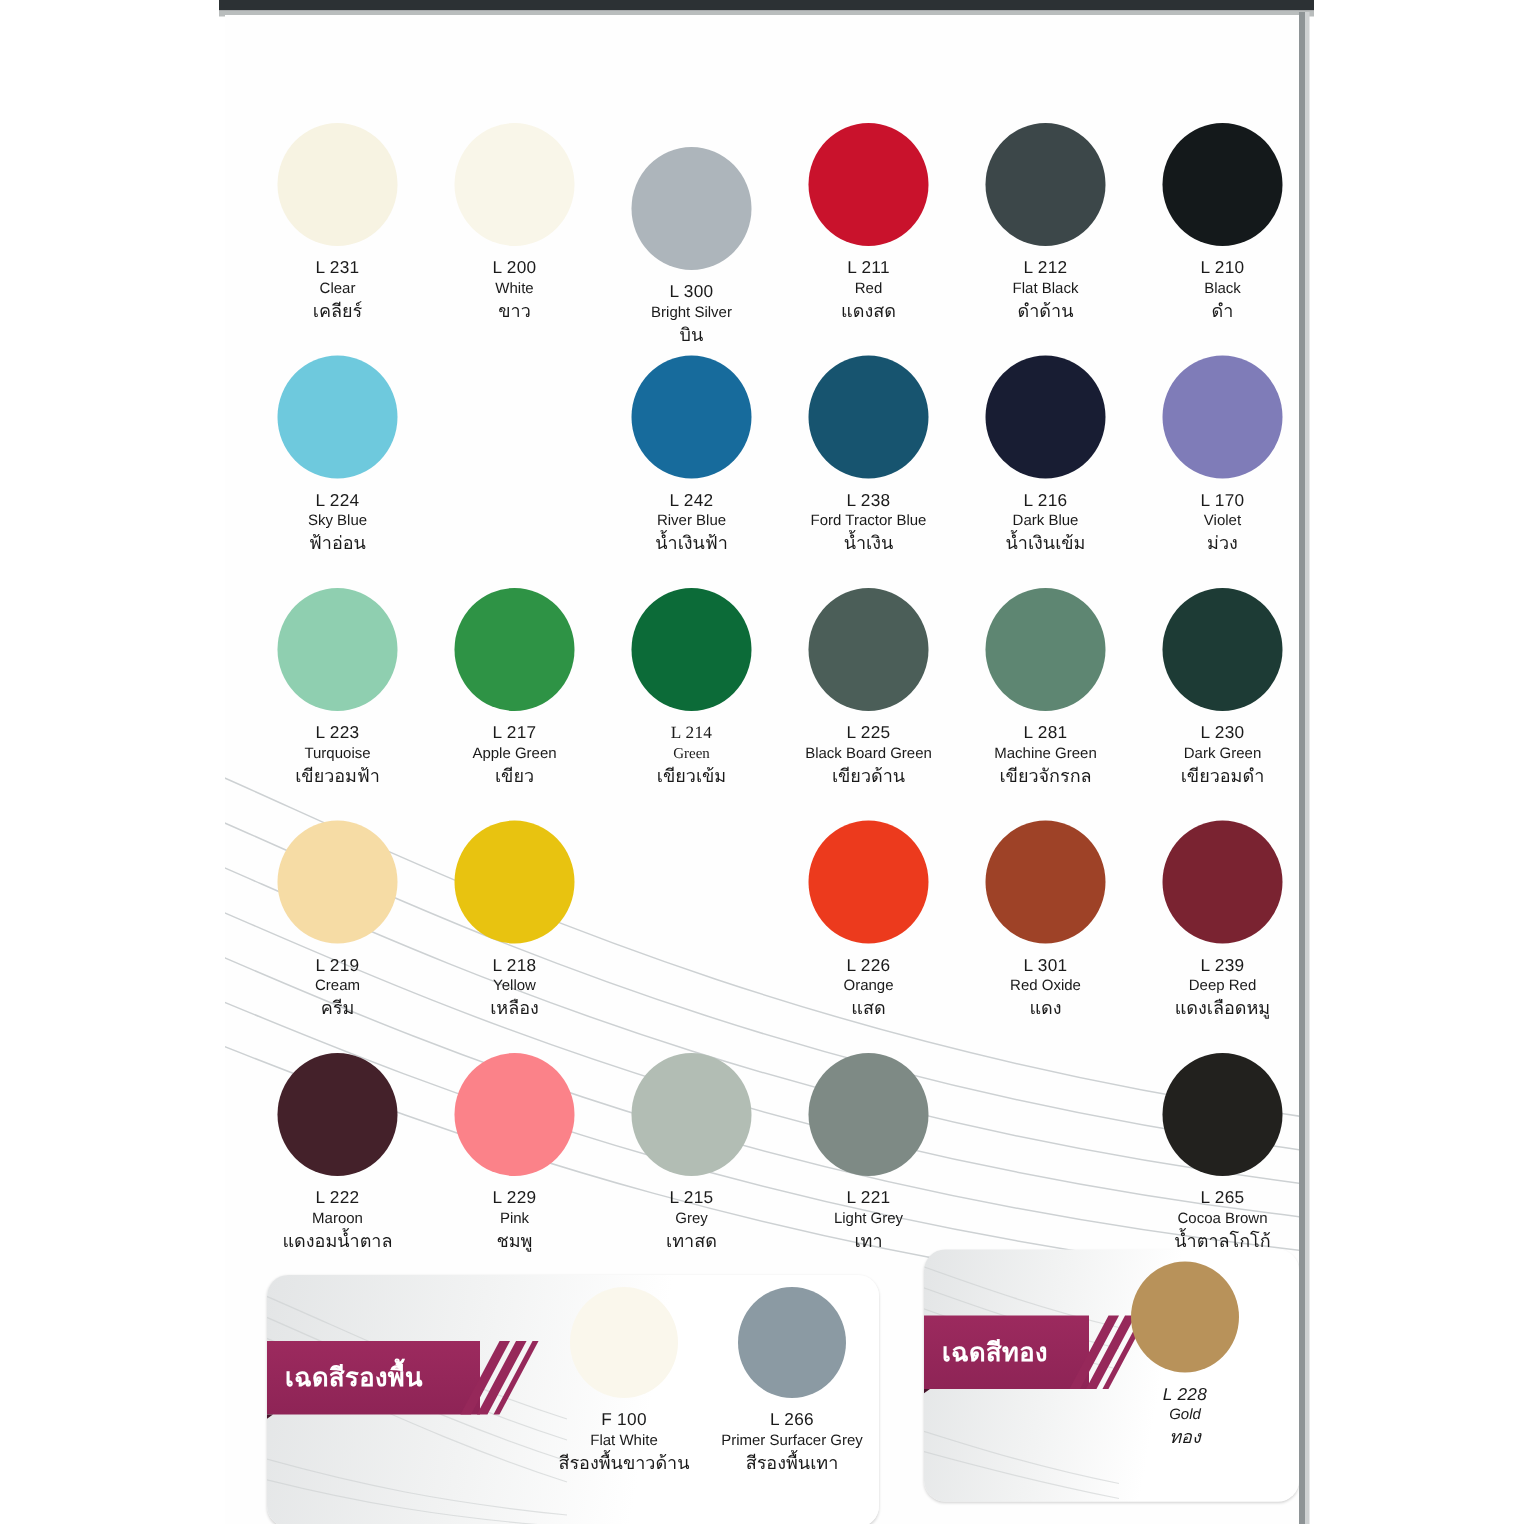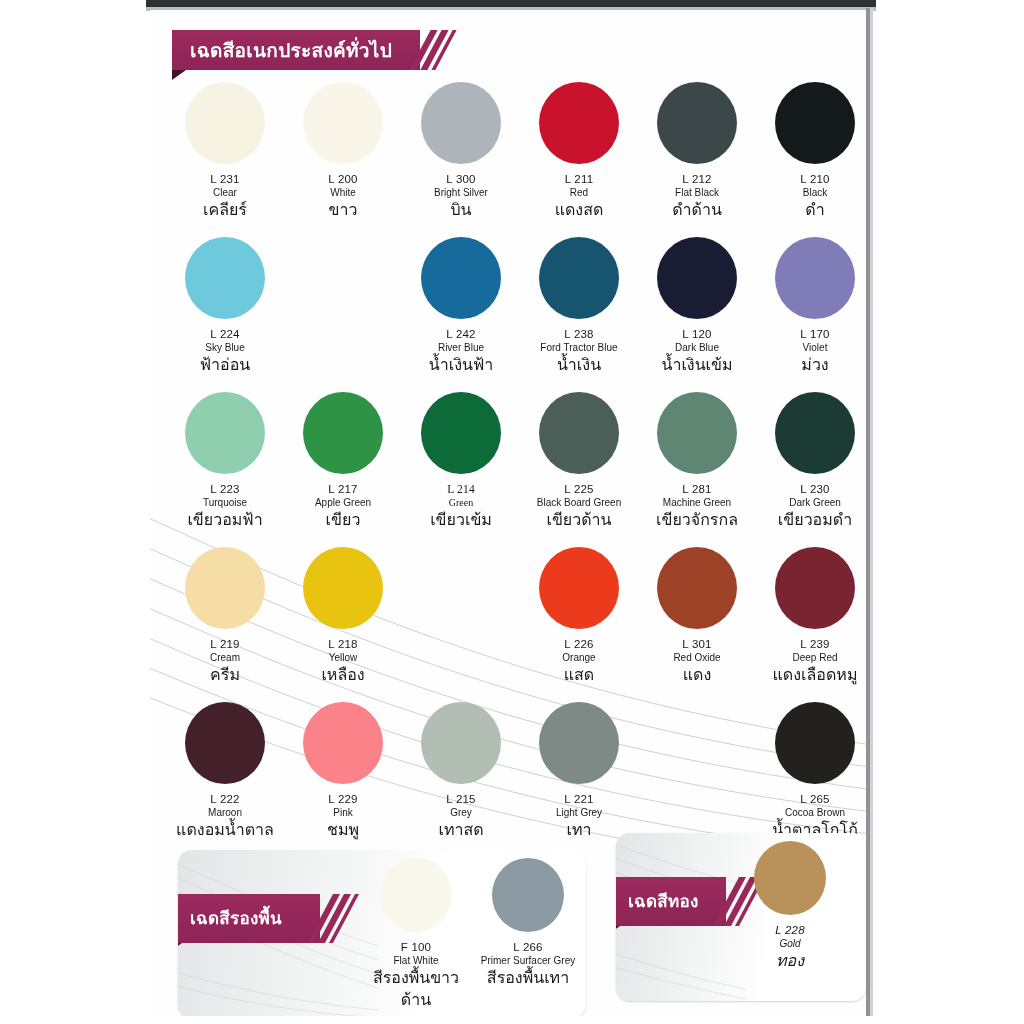--- a/index.html
+++ b/index.html
@@ -142,21 +142,21 @@
     color: #1a1a1a;
     line-height: 1.25;
     letter-spacing: 0.2px;
   }
   .name-en {
     font-size: 10px;
     color: #1a1a1a;
     line-height: 1.3;
   }
   .name-th {
-    font-size: 16px;
+    font-size: 12px;
     color: #1a1a1a;
     line-height: 1.35;
   }
 
   
   .panel {
     position: absolute;
     border-radius: 14px;
     background: linear-gradient(100deg, #e3e5e6 0%, #f2f3f3 34%, #ffffff 62%, #ffffff 100%);
     box-shadow: 0 1px 2px rgba(0,0,0,0.18);
@@ -220,47 +220,36 @@
         <path d="M-20,60 C120,120 360,250 760,300"></path>
         <path d="M-20,90 C120,150 360,275 760,322"></path>
         <path d="M-20,120 C120,180 360,300 760,344"></path>
         <path d="M-20,150 C120,210 360,325 760,366"></path>
         <path d="M-20,180 C120,240 360,350 760,388"></path>
         <path d="M-20,210 C120,268 360,372 760,408"></path>
         <path d="M-20,240 C120,295 360,394 760,428"></path>
       </g>
     </svg>
 
-    <div class="banner" id="header-banner">
-      <div class="banner-body">
-        <span class="banner-text">เฉดสีอเนกประสงค์ทั่วไป</span>
-      </div>
-      <div class="banner-stripes">
-        <span></span>
-          <span></span>
-          <span class="thin"></span>
-      </div>
-      <div class="banner-tail"></div>
-    </div>
 
     <div class="grid" id="swatch-grid">
         <div class="swatch-row">
           <div class="swatch-cell" style="left: 16px; top: 0px;">
             <div class="dot" style="background: rgb(247, 243, 226);"></div>
             <div class="code">L 231</div>
             <div class="name-en">Clear</div>
             <div class="name-th">เคลียร์</div>
           </div>
           <div class="swatch-cell" style="left: 134px; top: 0px;">
             <div class="dot" style="background: rgb(249, 246, 233);"></div>
             <div class="code">L 200</div>
             <div class="name-en">White</div>
             <div class="name-th">ขาว</div>
           </div>
-          <div class="swatch-cell" style="left: 252px; top: 0px;">
+          <div class="swatch-cell" style="left: 252px; top: 16px;">
             <div class="dot" style="background: rgb(173, 181, 187);"></div>
             <div class="code">L 300</div>
             <div class="name-en">Bright Silver</div>
             <div class="name-th">บิน</div>
           </div>
           <div class="swatch-cell" style="left: 370px; top: 0px;">
             <div class="dot" style="background: rgb(201, 18, 44);"></div>
             <div class="code">L 211</div>
             <div class="name-en">Red</div>
             <div class="name-th">แดงสด</div>
@@ -292,21 +281,21 @@
             <div class="name-th">น้ำเงินฟ้า</div>
           </div>
           <div class="swatch-cell" style="left: 370px; top: 0px;">
             <div class="dot" style="background: rgb(23, 84, 111);"></div>
             <div class="code">L 238</div>
             <div class="name-en">Ford Tractor Blue</div>
             <div class="name-th">น้ำเงิน</div>
           </div>
           <div class="swatch-cell" style="left: 488px; top: 0px;">
             <div class="dot" style="background: rgb(24, 29, 51);"></div>
-            <div class="code">L 120</div>
+            <div class="code">L 216</div>
             <div class="name-en">Dark Blue</div>
             <div class="name-th">น้ำเงินเข้ม</div>
           </div>
           <div class="swatch-cell" style="left: 606px; top: 0px;">
             <div class="dot" style="background: rgb(127, 124, 184);"></div>
             <div class="code">L 170</div>
             <div class="name-en">Violet</div>
             <div class="name-th">ม่วง</div>
           </div>
         </div>

